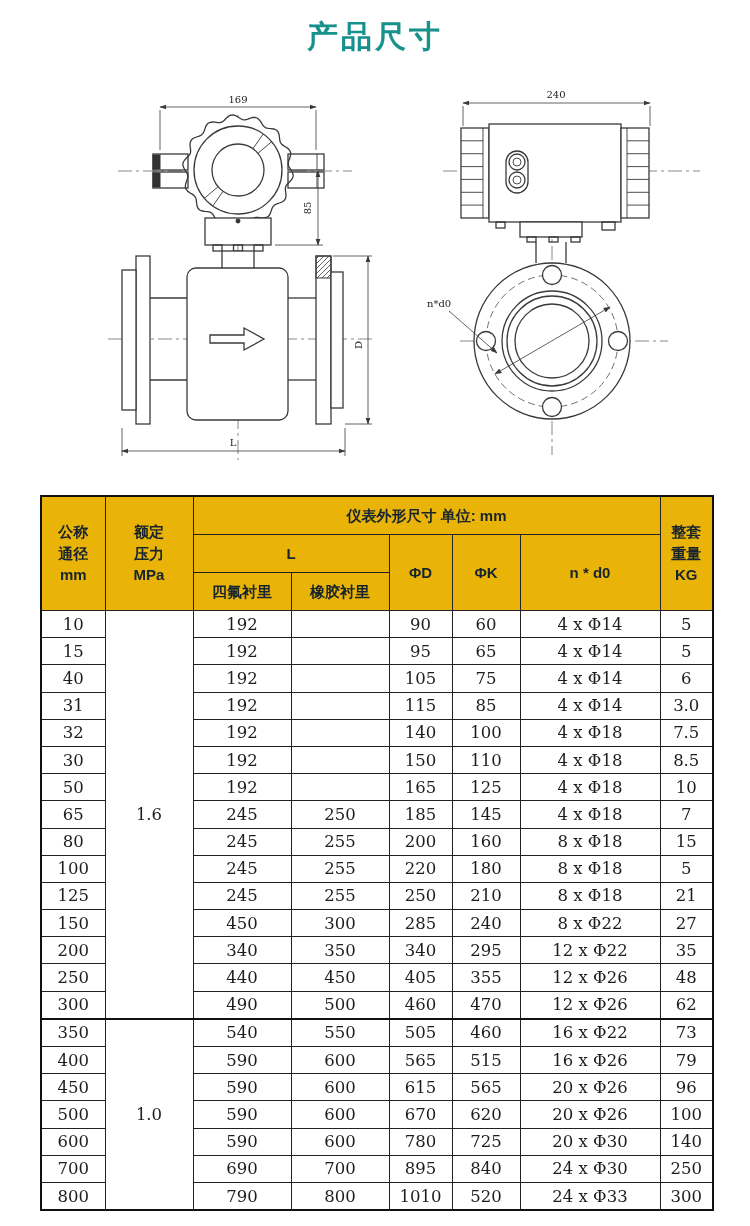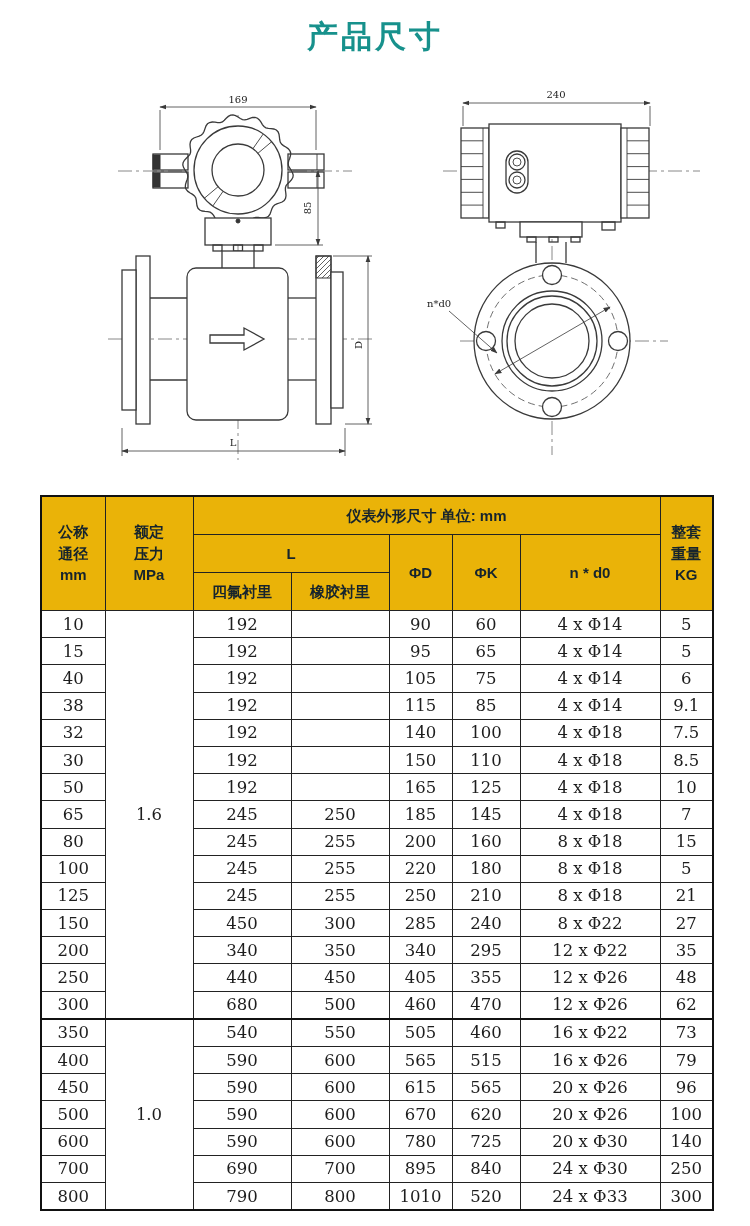--- a/index.html
+++ b/index.html
@@ -248,27 +248,27 @@
         <tr>
           <td>40</td>
           <td>192</td>
           <td></td>
           <td>105</td>
           <td>75</td>
           <td>4 x Φ14</td>
           <td>6</td>
         </tr>
         <tr>
-          <td>38</td>
+          <td>31</td>
           <td>192</td>
           <td></td>
           <td>115</td>
           <td>85</td>
           <td>4 x Φ14</td>
-          <td>9.1</td>
+          <td>3.0</td>
         </tr>
         <tr>
           <td>32</td>
           <td>192</td>
           <td></td>
           <td>140</td>
           <td>100</td>
           <td>4 x Φ18</td>
           <td>7.5</td>
         </tr>
@@ -348,21 +348,21 @@
           <td>250</td>
           <td>440</td>
           <td>450</td>
           <td>405</td>
           <td>355</td>
           <td>12 x Φ26</td>
           <td>48</td>
         </tr>
         <tr>
           <td>300</td>
-          <td>680</td>
+          <td>490</td>
           <td>500</td>
           <td>460</td>
           <td>470</td>
           <td>12 x Φ26</td>
           <td>62</td>
         </tr>
         <tr class="section-start">
           <td>350</td>
           <td rowspan="7">1.0</td>
           <td>540</td>

